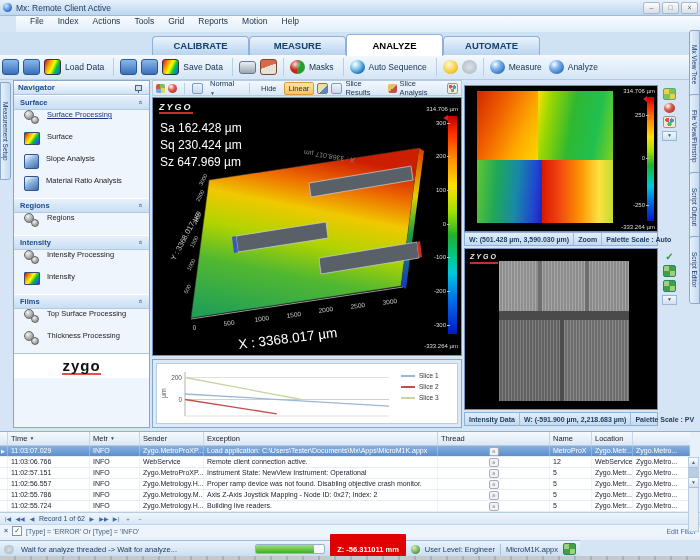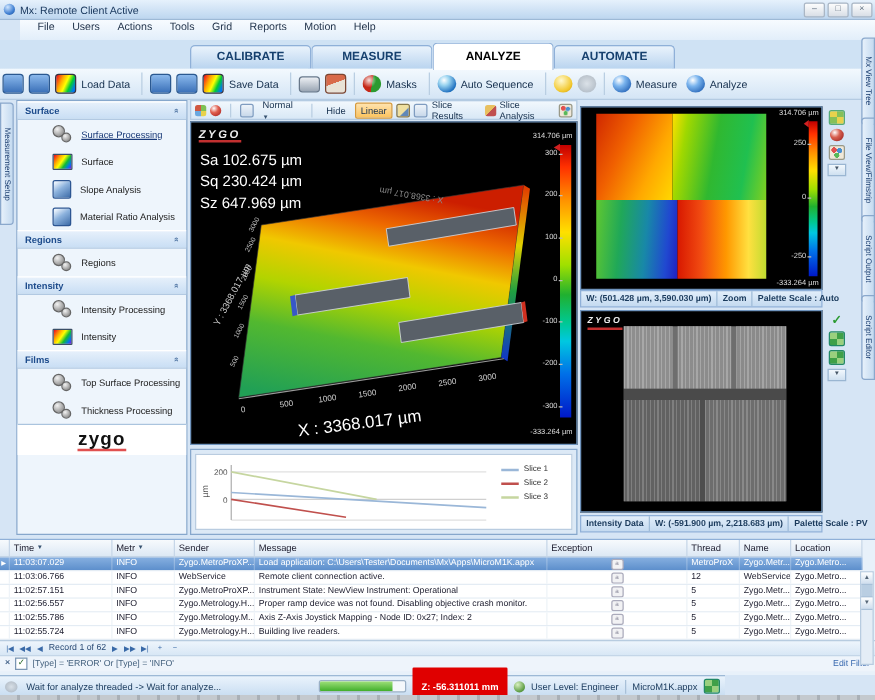--- a/index.html
+++ b/index.html
@@ -48,21 +48,21 @@
   .nav{position:absolute;left:13px;top:80px;width:137px;height:348px;background:#eef5fc;
     border:1px solid #86a7cc;box-sizing:border-box}
   .navhdr{height:13px;background:linear-gradient(#fdfeff,#cfe1f3);border-bottom:1px solid #aac4de;
     font-size:8px;font-weight:bold;color:#1e4c8c;display:flex;align-items:center;padding:0 4px}
   .navhdr .sp{flex:1}
   .sect{height:13px;background:linear-gradient(#e6f0fb,#c9def4);border-top:1px solid #fff;
     border-bottom:1px solid #b2c9e2;font-size:7.5px;font-weight:bold;color:#1e4c8c;
     display:flex;align-items:center;padding:0 6px}
   .sect .sp{flex:1}
   .chev{display:inline-block;transform:rotate(90deg);font-size:7px;color:#587ca8}
-  .nitem{height:22px;display:flex;align-items:center;gap:7px;padding-left:28px;font-size:7.5px;color:#222}
+  .nitem{height:22px;display:flex;gap:7px;padding-left:10px;font-size:7.5px;color:#222}
   .nitem.link{color:#1a3a78}
   .nitem.link .lbl{text-decoration:underline}
   .ic-gears{width:16px;height:14px;position:relative}
   .ic-gears:before,.ic-gears:after{content:"";position:absolute;border-radius:50%;
     background:radial-gradient(circle at 35% 30%,#f2f2f2,#9a9a9a 70%,#6a6a6a);border:1px solid #666}
   .ic-gears:before{width:8px;height:8px;left:0;top:0}
   .ic-gears:after{width:6px;height:6px;left:7px;top:6px}
   .ic-surf{width:14px;height:11px;background:linear-gradient(125deg,#e02,#fa0 28%,#ff0 46%,#1b3 66%,#07e 85%,#90e);border:1.5px solid #3a4e66;border-radius:1px}
   .ic-cube{width:13px;height:13px;border-radius:2px;border:1px solid #2d5692;
     background:linear-gradient(145deg,#e8f1fb 10%,#8cb2dd 45%,#3e6ca8)}
@@ -169,21 +169,21 @@
   <div class="appicon"></div>
   <div>Mx: Remote Client Active</div>
   <div style="flex:1"></div>
   <div class="winbtn">–</div>
   <div class="winbtn">□</div>
   <div class="winbtn">×</div>
 </div>
 
 <div class="menubar">
   <span>File</span>
-  <span>Users</span>
+  <span>Index</span>
   <span>Actions</span>
   <span>Tools</span>
   <span>Grid</span>
   <span>Reports</span>
   <span>Motion</span>
   <span>Help</span>
 </div>
 
 <div class="tabrow">
   <div class="rtab" style="left:152px">CALIBRATE</div>
@@ -217,20 +217,25 @@
   <div class="tsep"></div>
   <div class="tic ic-sph-bl"></div>
   <span class="tbl">Measure</span>
   <div class="tic ic-sph-bl"></div>
   <span class="tbl">Analyze</span>
 </div>
 
 <div class="vtab abs" style="left:0;top:82px;height:86px">Measurement Setup</div>
 
 <div class="nav">
+  <div class="navhdr">
+    <span>Navigator</span>
+    <span class="sp"></span>
+    <span class="pin"></span>
+  </div>
   <div class="sect">
     <span>Surface</span>
       <span class="sp"></span>
     <span class="chev">«</span>
   </div>
   <div class="nitem link">
     <span class="ic-gears"></span>
     <span class="lbl">Surface Processing</span>
   </div>
   <div class="nitem">
@@ -299,21 +304,21 @@
   <span>Slice Results</span>
   <span class="mini m-brush"></span>
   <span>Slice Analysis</span>
   <span style="flex:1"></span>
   <span class="mini m-pal"></span>
 </div>
 
 <div class="surf3d">
   <div class="plogo" style="left:6px;top:4px;font-size:9px">ZYGO</div>
   <div class="stats">
-    <div><span>Sa</span> <span>102.675 µm</span></div>
+    <div><span>Sa</span> <span>162.428 µm</span></div>
     <div><span>Sq</span> <span>230.424 µm</span></div>
     <div><span>Sz</span> <span>647.969 µm</span></div>
   </div>
   <svg width="280" height="250" viewBox="0 0 280 250" style="position:absolute;left:6px;top:8px">
     <defs>
       <linearGradient id="surf" gradientUnits="userSpaceOnUse" x1="150" y1="45" x2="115" y2="220">
         <stop offset="0" stop-color="#cc1e00"></stop>
           <stop offset="0.16" stop-color="#ee6a00"></stop>
         <stop offset="0.32" stop-color="#f0c800"></stop>
           <stop offset="0.5" stop-color="#b2d400"></stop>
@@ -473,23 +478,20 @@
         <span class="dd">▼</span>
       </div>
     <div>
         <span>Metr</span>
         <span class="dd">▼</span>
       </div>
     <div>
         <span>Sender</span>
       </div>
     <div>
-        <span>Message</span>
-      </div>
-    <div>
         <span>Exception</span>
       </div>
     <div>
         <span>Thread</span>
       </div>
     <div>
         <span>Name</span>
       </div>
     <div>
         <span>Location</span>

